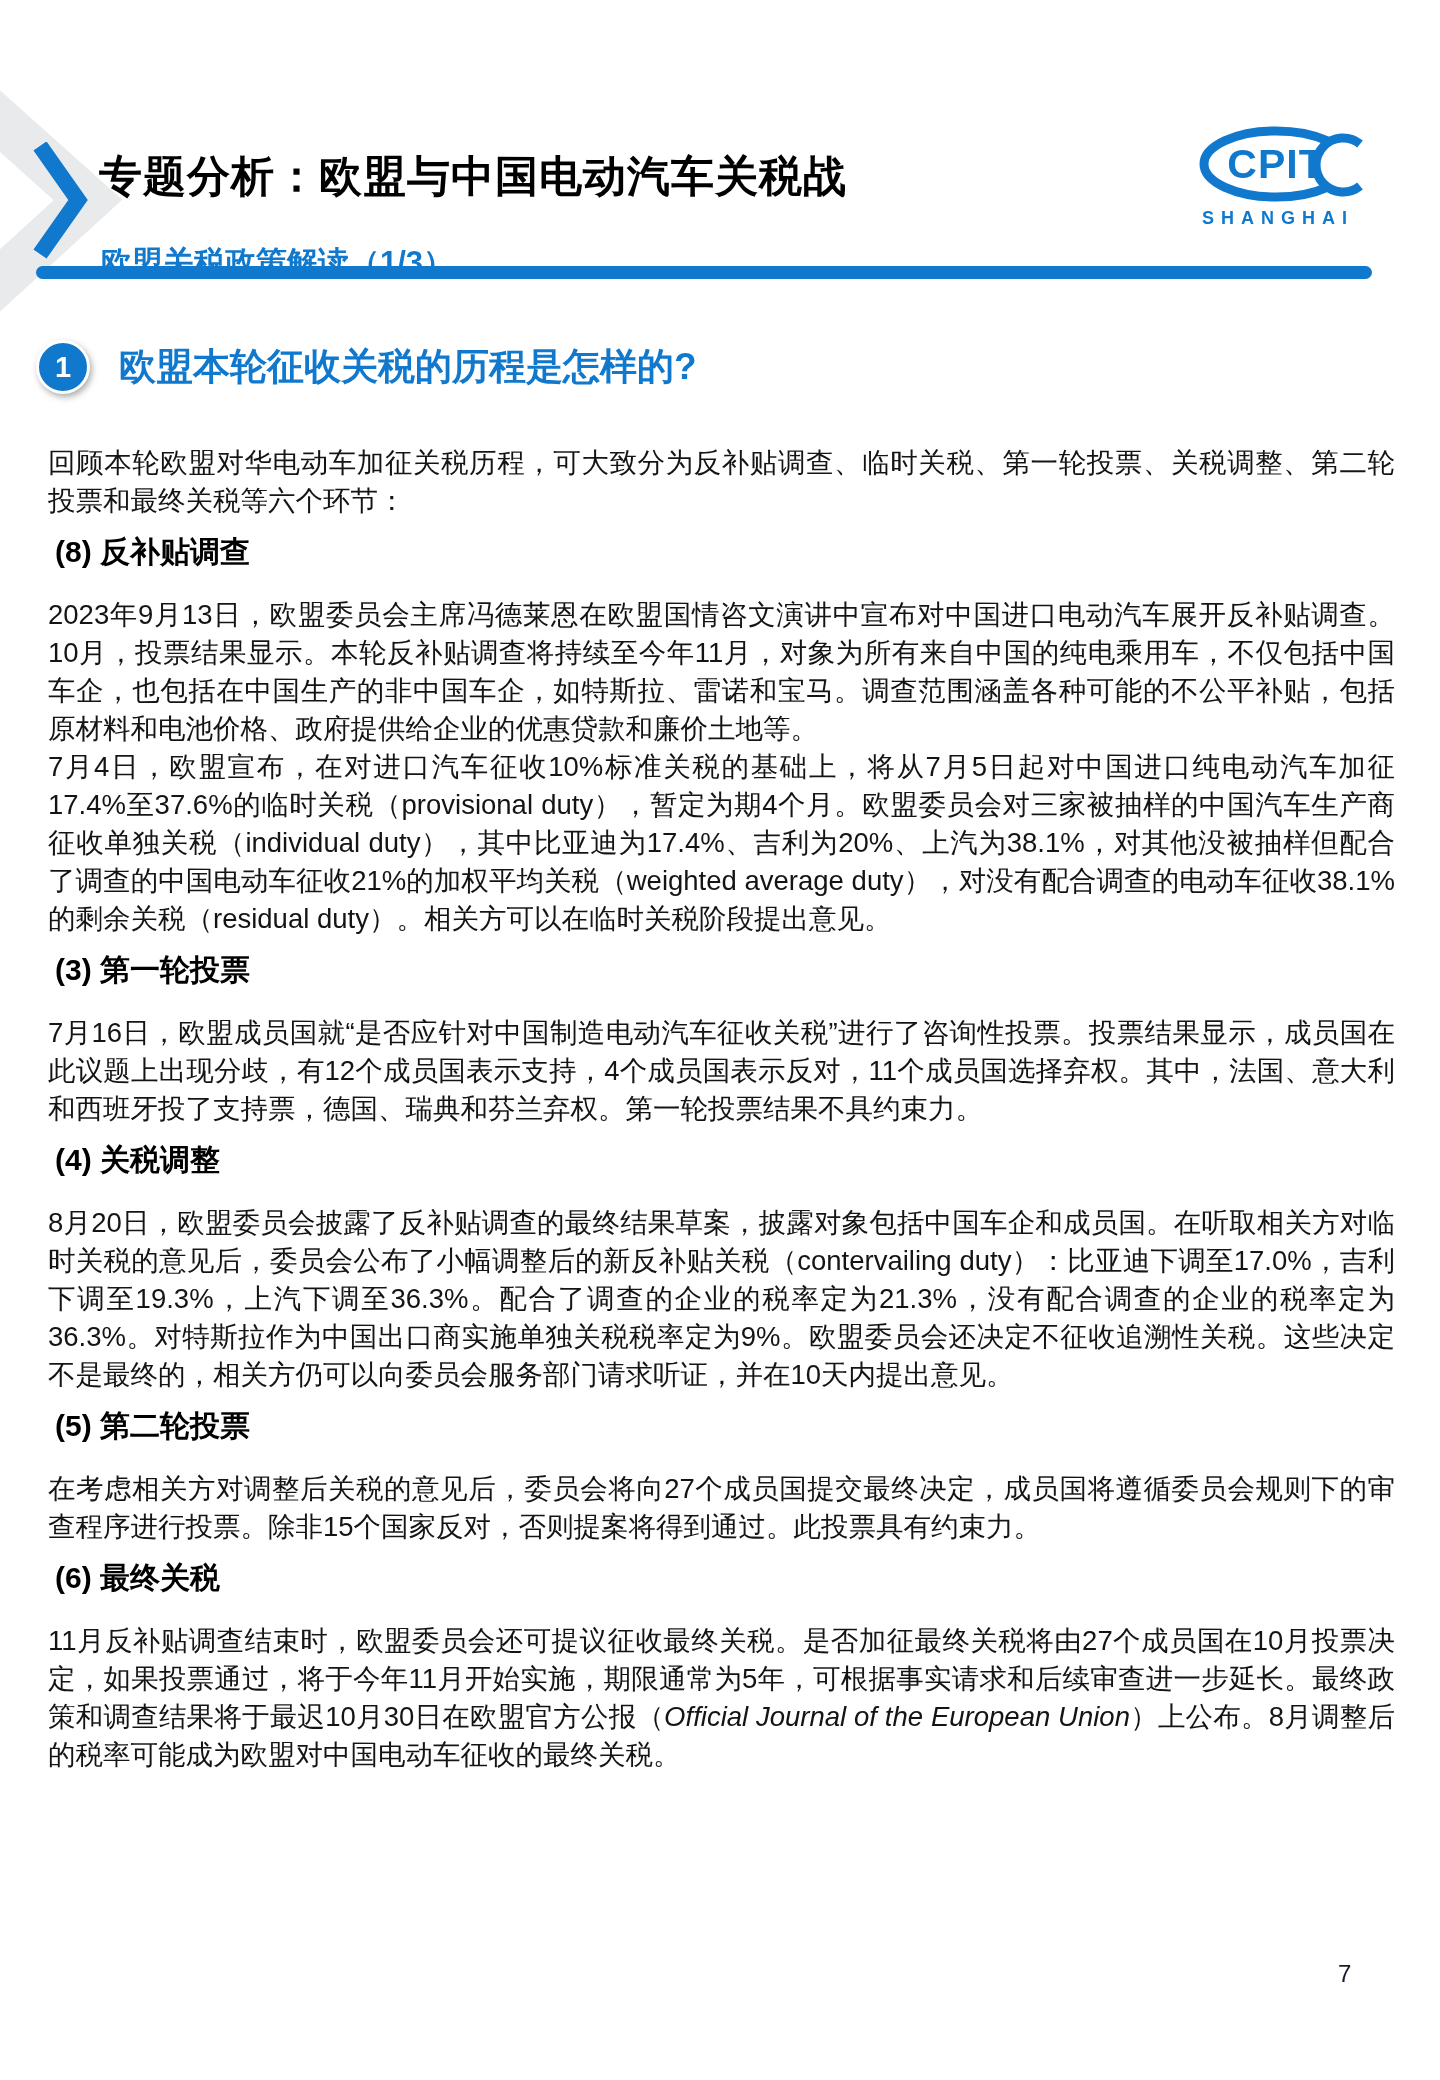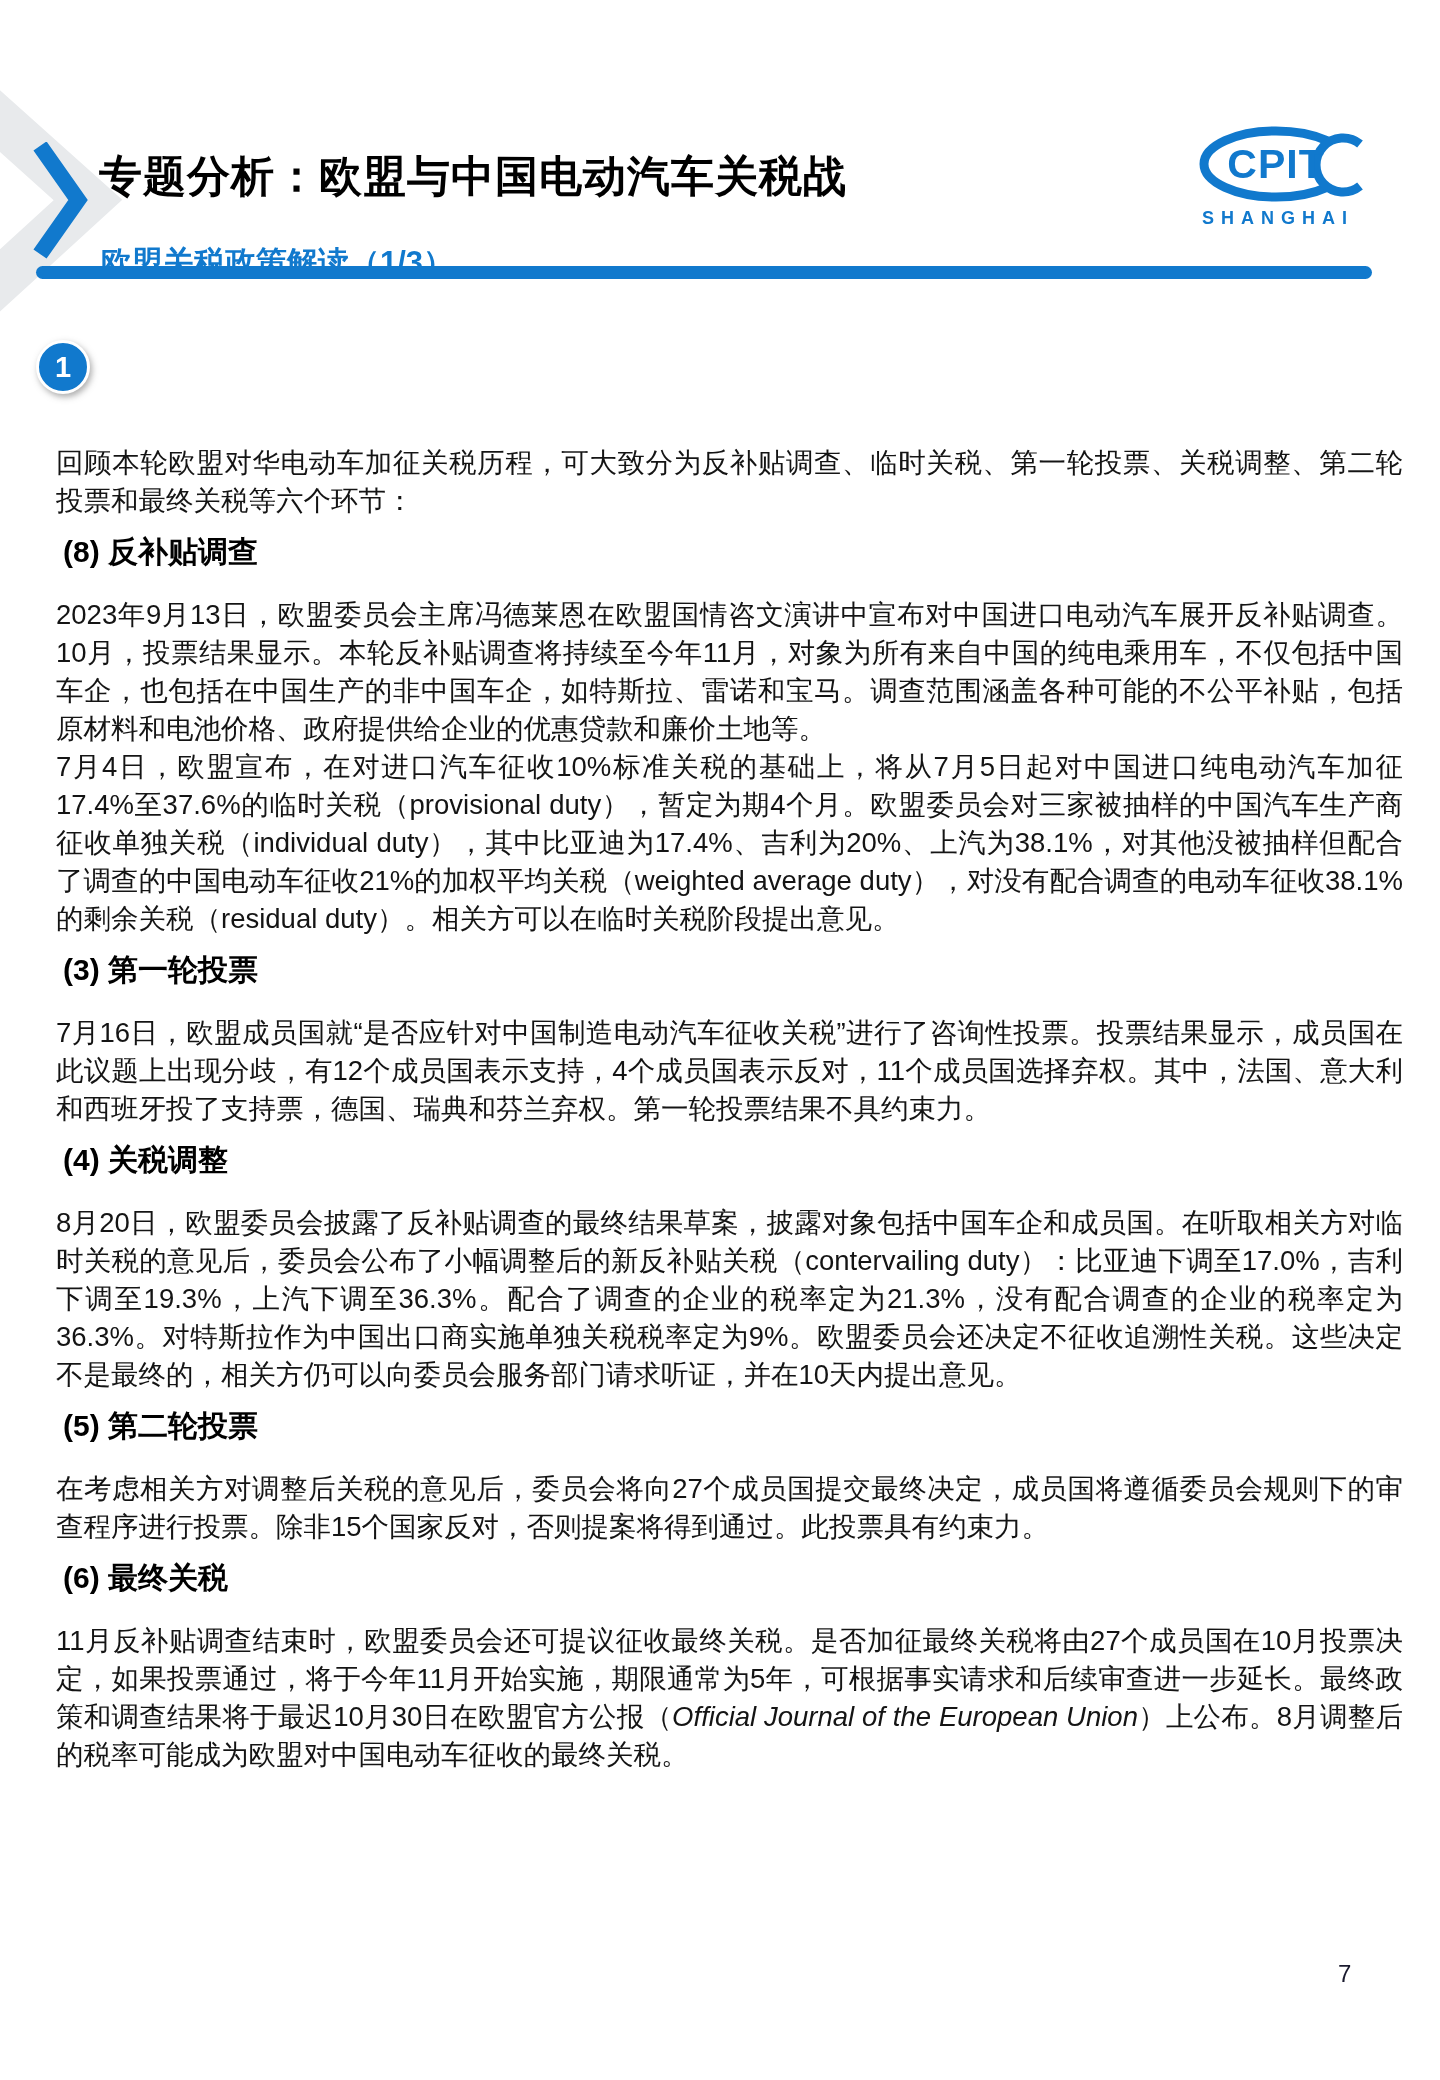--- a/index.html
+++ b/index.html
@@ -45,21 +45,21 @@
     flex:0 0 auto;
   }
   .section-title{
     margin:0 0 0 29px;
     font-size:37px;font-weight:bold;color:#1179cd;
     line-height:54px;white-space:nowrap;
   }
 
   
   .content{
-    position:absolute;left:56px;top:444px;width:1347px;
+    position:absolute;left:48px;top:444px;width:1347px;
   }
   p.body{
     margin:0;
     font-size:27.5px;line-height:38px;
     text-align:justify;color:#141414;
   }
   h3.subhead{
     font-size:30px;line-height:32px;
     margin:16px 0 28px;padding-left:7px;
     color:#000;font-weight:bold;
@@ -91,20 +91,21 @@
     <ellipse cx="78" cy="48" rx="72" ry="33" fill="none" stroke="#1179cd" stroke-width="9"></ellipse>
     <path d="M 162 28 A 27 27 0 1 0 162 70" fill="#ffffff" stroke="#1179cd" stroke-width="9"></path>
     <text x="78" y="62" text-anchor="middle" font-size="41" font-weight="bold" letter-spacing="1" fill="#1179cd">CPIT</text>
     <text x="80" y="108" text-anchor="middle" font-size="18" font-weight="bold" letter-spacing="7" fill="#1179cd">SHANGHAI</text>
   </svg>
 
   <div class="section-head">
     <div class="badge">
       <span>1</span>
     </div>
+    <h2 class="section-title">欧盟本轮征收关税的历程是怎样的?</h2>
   </div>
 
   <div class="content">
     <p class="body">回顾本轮欧盟对华电动车加征关税历程，可大致分为反补贴调查、临时关税、第一轮投票、关税调整、第二轮投票和最终关税等六个环节：</p>
 
     <h3 class="subhead">(8) 反补贴调查</h3>
     <p class="body">2023年9月13日，欧盟委员会主席冯德莱恩在欧盟国情咨文演讲中宣布对中国进口电动汽车展开反补贴调查。10月，投票结果显示。本轮反补贴调查将持续至今年11月，对象为所有来自中国的纯电乘用车，不仅包括中国车企，也包括在中国生产的非中国车企，如特斯拉、雷诺和宝马。调查范围涵盖各种可能的不公平补贴，包括原材料和电池价格、政府提供给企业的优惠贷款和廉价土地等。</p>
 
     <p class="body">7月4日，欧盟宣布，在对进口汽车征收10%标准关税的基础上，将从7月5日起对中国进口纯电动汽车加征17.4%至37.6%的临时关税（provisional duty），暂定为期4个月。欧盟委员会对三家被抽样的中国汽车生产商征收单独关税（individual duty），其中比亚迪为17.4%、吉利为20%、上汽为38.1%，对其他没被抽样但配合了调查的中国电动车征收21%的加权平均关税（weighted average duty），对没有配合调查的电动车征收38.1%的剩余关税（residual duty）。相关方可以在临时关税阶段提出意见。</p>
 

